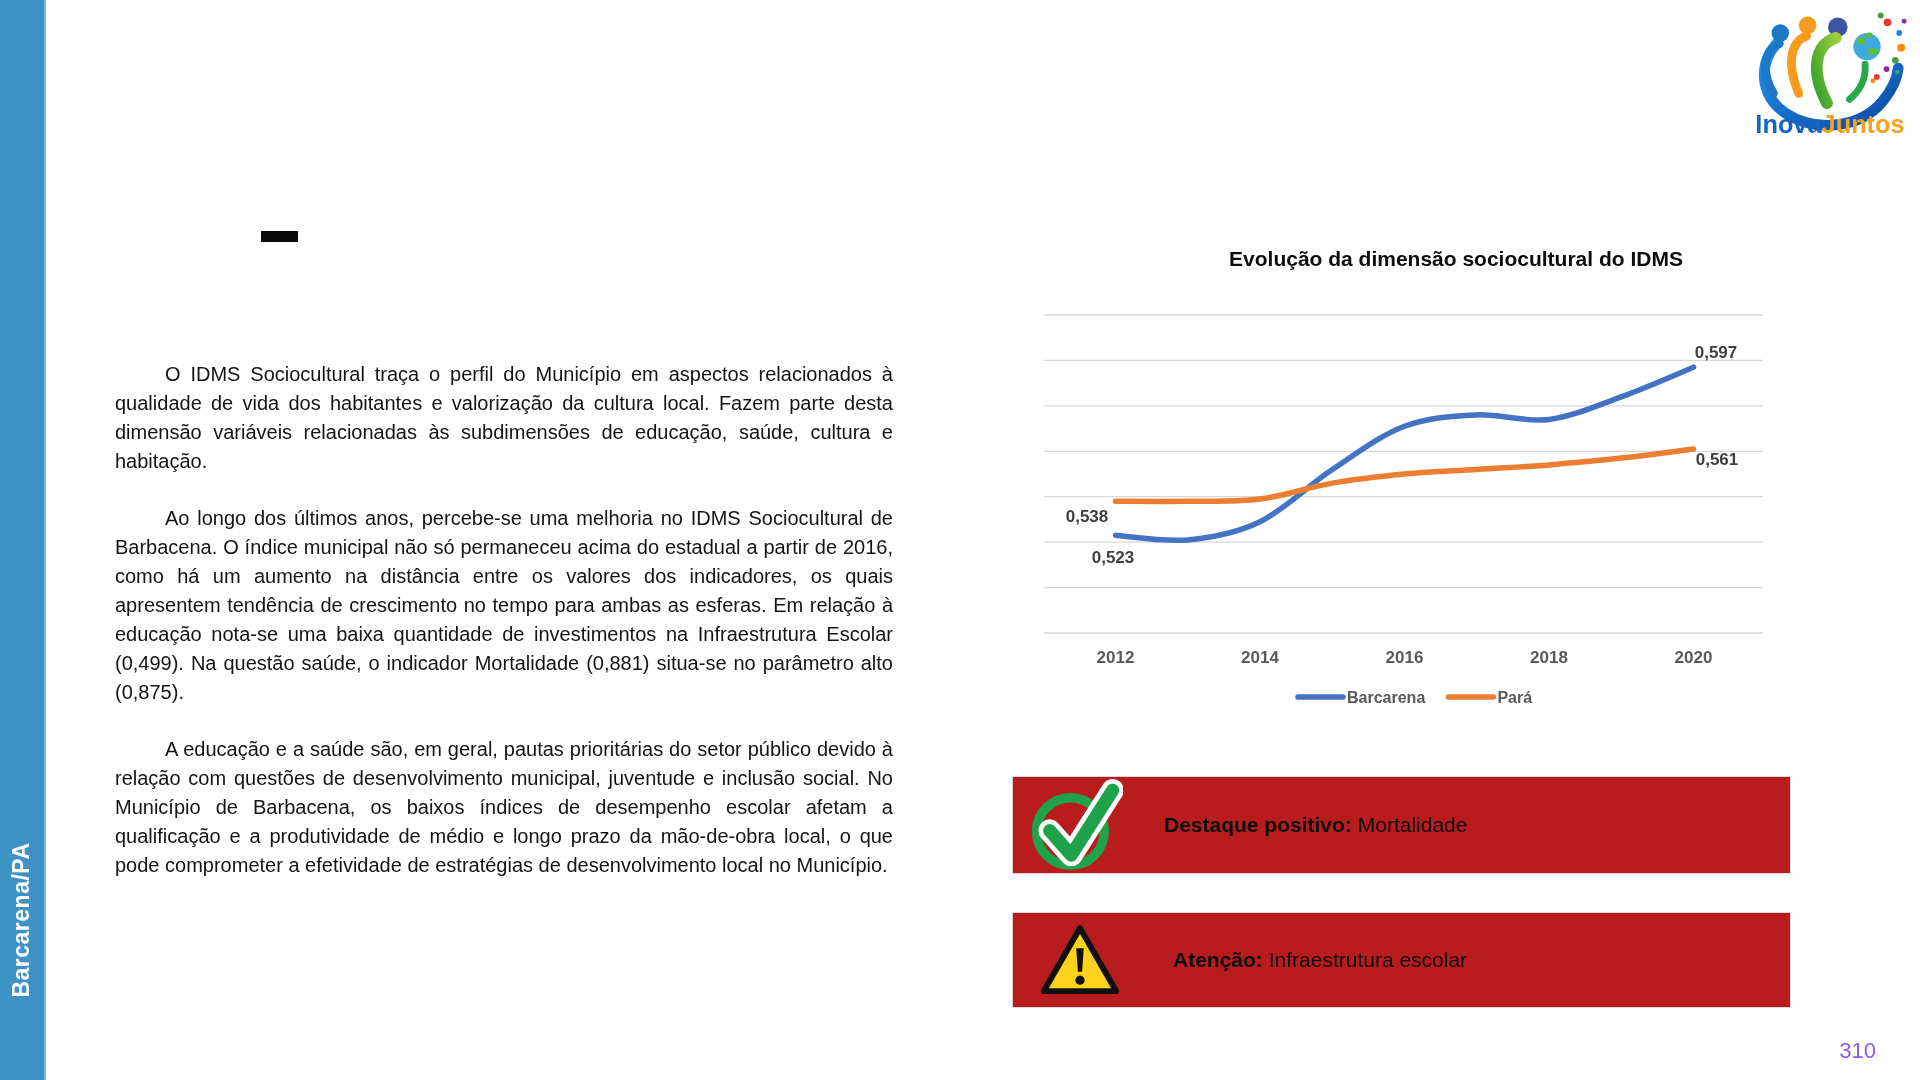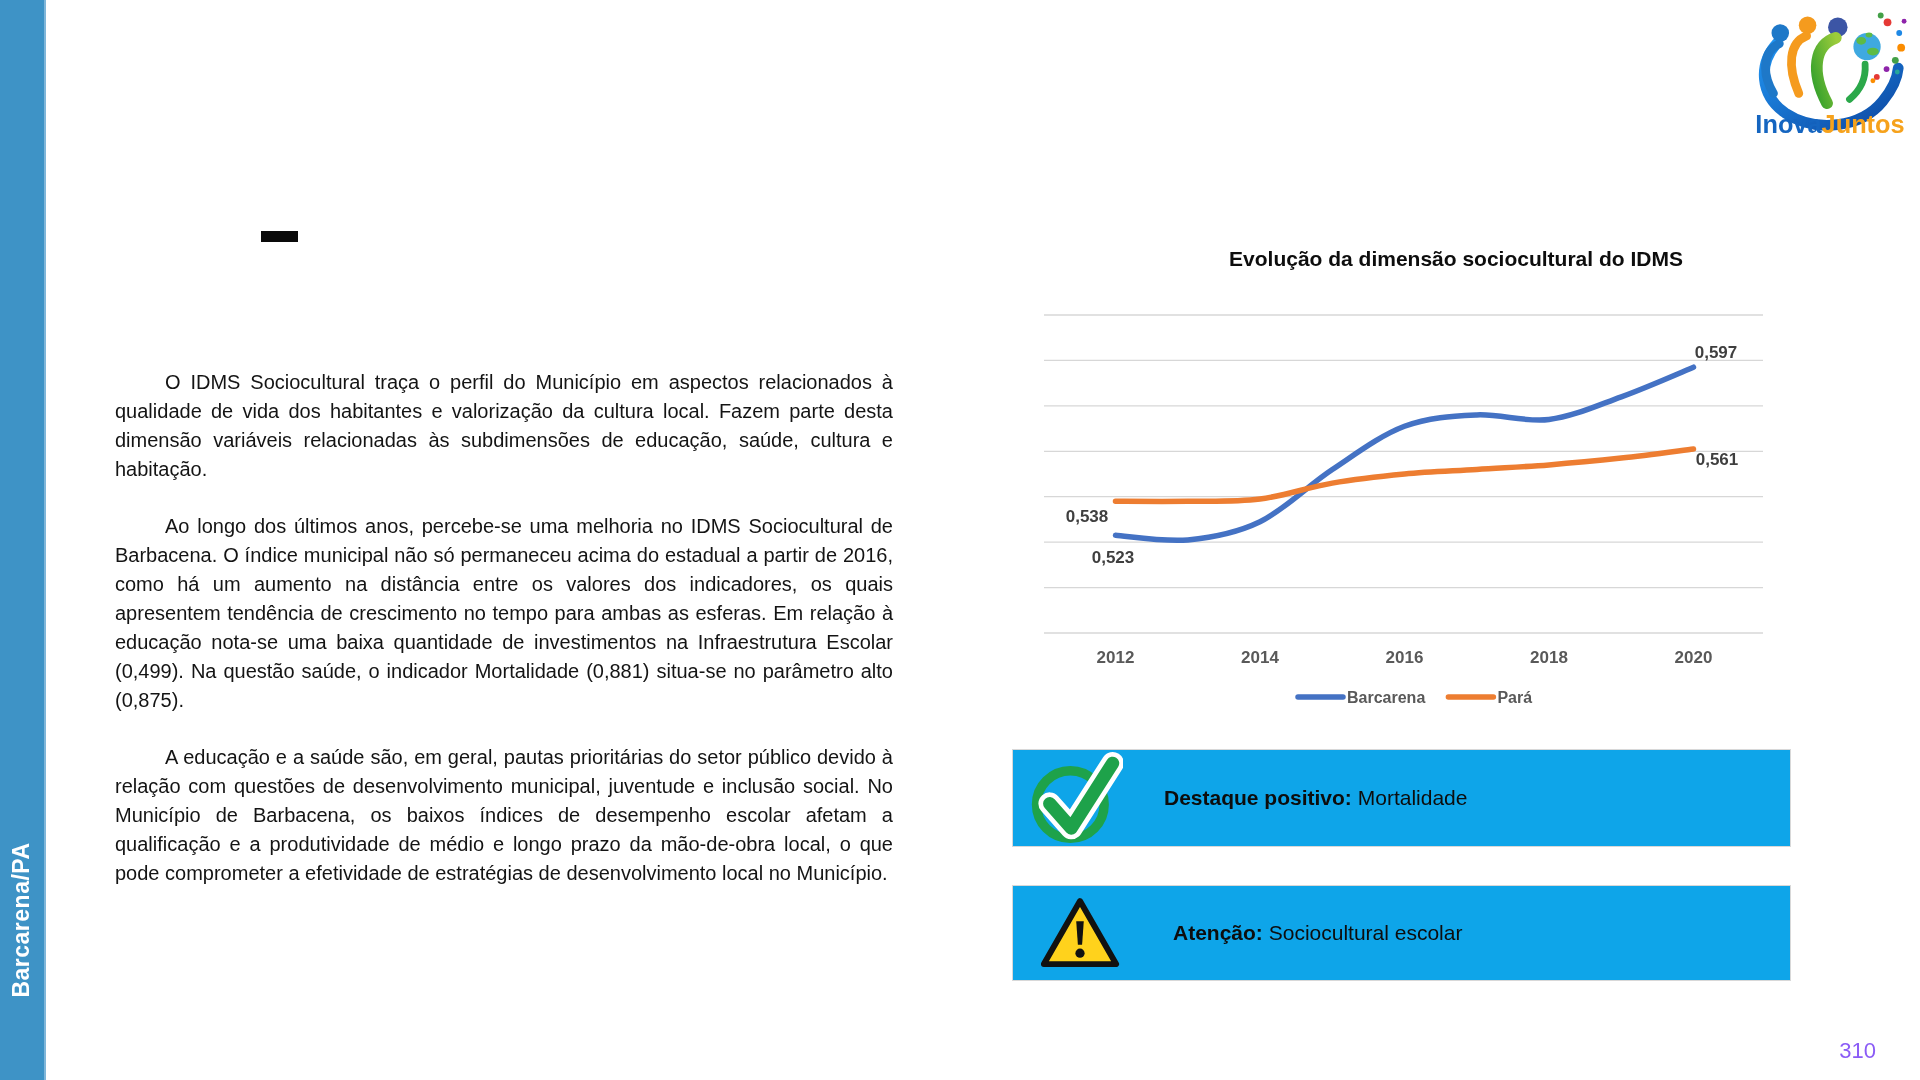--- a/index.html
+++ b/index.html
@@ -12,35 +12,35 @@
   .sidebar-label{position:absolute;left:21px;top:920px;
                  transform:translate(-50%,-50%) rotate(-90deg);
                  white-space:nowrap;font-weight:bold;font-size:23px;color:#ffffff;
                  letter-spacing:0.5px;}
 
   
   .title-dash{position:absolute;left:261px;top:231px;width:37px;height:11px;background:#0a0a0a;}
 
   
   .textcol{position:absolute;left:115px;top:356px;width:778px;}
-  .textcol p{margin:12px 0 28px 0;font-size:20px;line-height:29px;
+  .textcol p{margin:4px 0 28px 0;font-size:20px;line-height:29px;
              text-align:justify;text-indent:50px;color:#141414;}
   .textcol b{font-weight:normal;}
 
   
   .chart-title{position:absolute;left:1096px;top:247px;width:720px;
                text-align:center;font-size:21px;font-weight:bold;color:#0d0d0d;}
   .chart-svg{position:absolute;left:1035px;top:280px;width:770px;height:440px;}
   .chart-svg .tick{font-family:"Liberation Sans",sans-serif;font-weight:bold;font-size:17px;fill:#595959;}
   .chart-svg .legend{font-family:"Liberation Sans",sans-serif;font-weight:bold;font-size:16px;fill:#595959;}
   .chart-svg .dlabel{font-family:"Liberation Sans",sans-serif;font-weight:bold;font-size:17px;fill:#3f3f3f;}
 
   
-  .callout{position:absolute;left:1012px;width:779px;background:#0ea5e9;
-           border:1px solid #D8D8D8;display:flex;align-items:center;box-sizing:border-box;}
+  .callout{position:absolute;left:1012px;width:779px;background:#b91c1c;
+           border:1px solid #D8D8D8;display:flex;align-items:center;box-sizing:border-box;margin-top:27px;}
   .callout-1{top:749px;height:98px;}
   .callout-2{top:885px;height:96px;}
   .callout .iconwrap{flex:0 0 135px;display:flex;align-items:center;}
   .callout-1 .iconwrap{padding-left:16px;}
   .callout-2 .iconwrap{padding-left:25px;}
   .callout .ctext{font-size:21px;color:#0d0d0d;white-space:nowrap;}
   .callout .ctext b{font-weight:bold;}
 
   .page-number{position:absolute;right:44px;top:1038px;font-size:22px;color:#8b5cf6;}
 
@@ -147,17 +147,17 @@
 
 <div class="callout callout-2">
   <div class="iconwrap">
     <svg width="84" height="78" viewBox="0 0 100 92">
       <path d="M50,8 L93,83 L7,83 Z" fill="#FFD21C" stroke="#111111" stroke-width="7" stroke-linejoin="round"></path>
       <path d="M45.5,32 L54.5,32 L52.5,60 L47.5,60 Z" fill="#111111"></path>
       <circle cx="50" cy="70" r="5.5" fill="#111111"></circle>
     </svg>
   </div>
   <div class="ctext">
-    <b>Atenção:</b><span> Sociocultural escolar</span>
+    <b>Atenção:</b><span> Infraestrutura escolar</span>
   </div>
 </div>
 
 <div class="page-number">310</div>
 
 </body></html>

